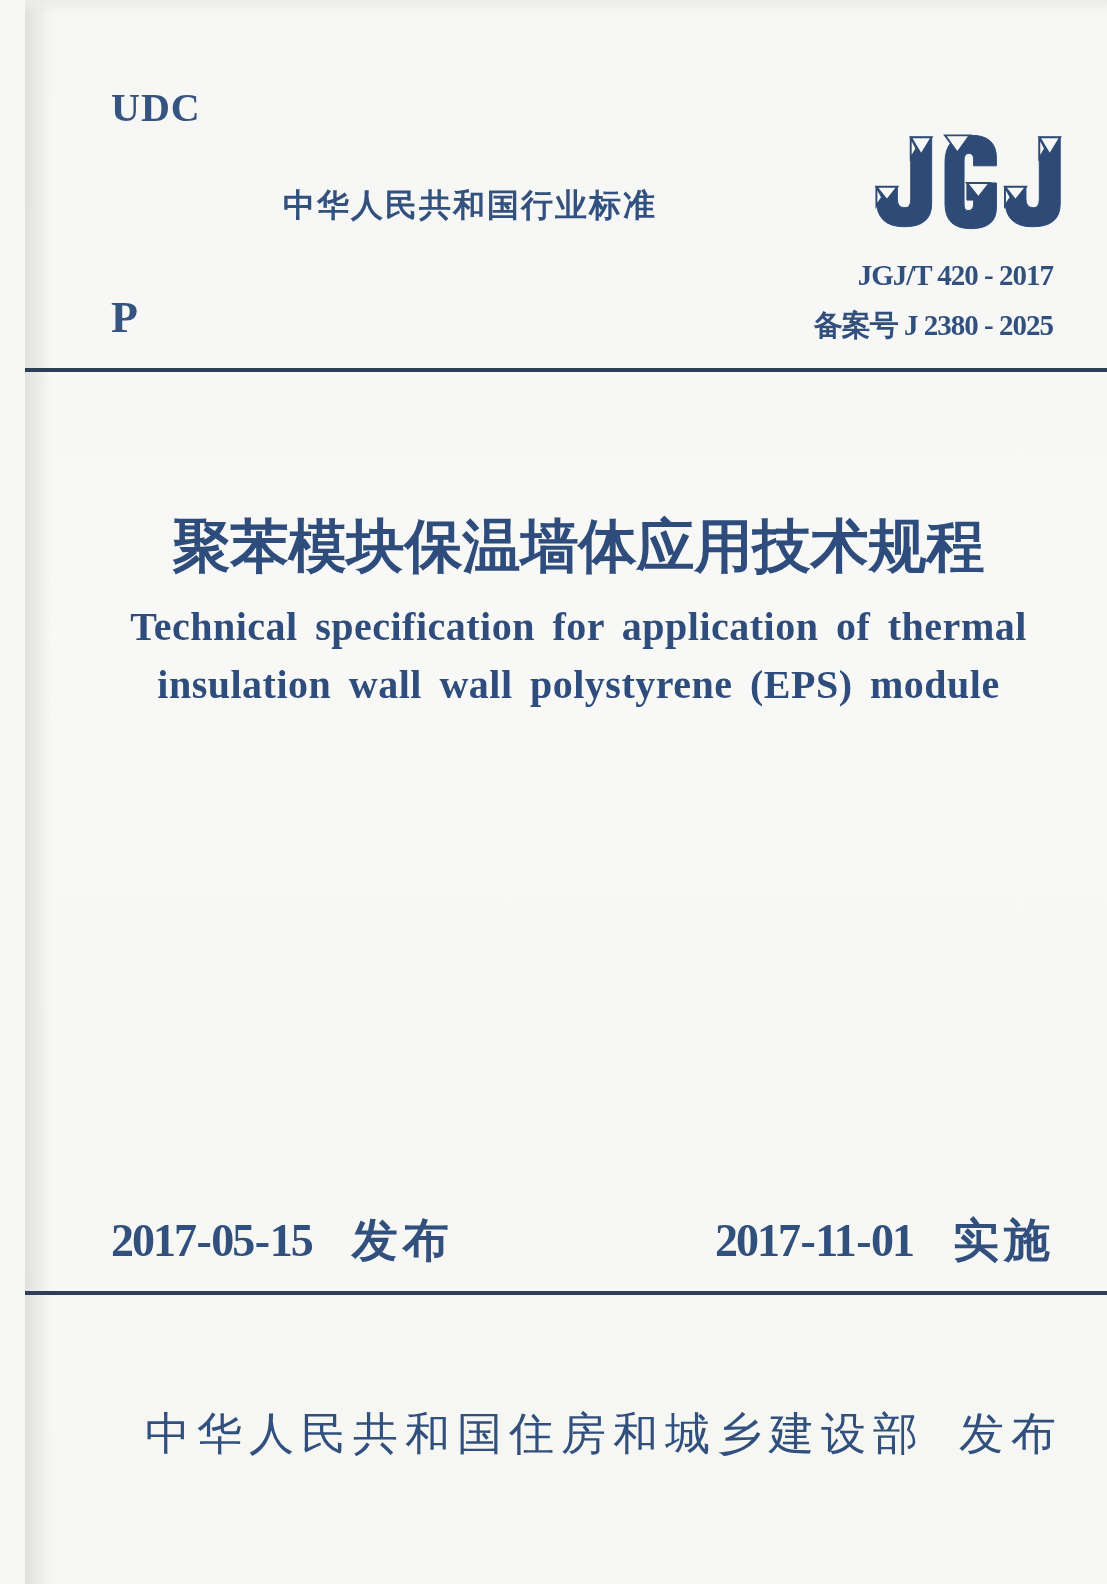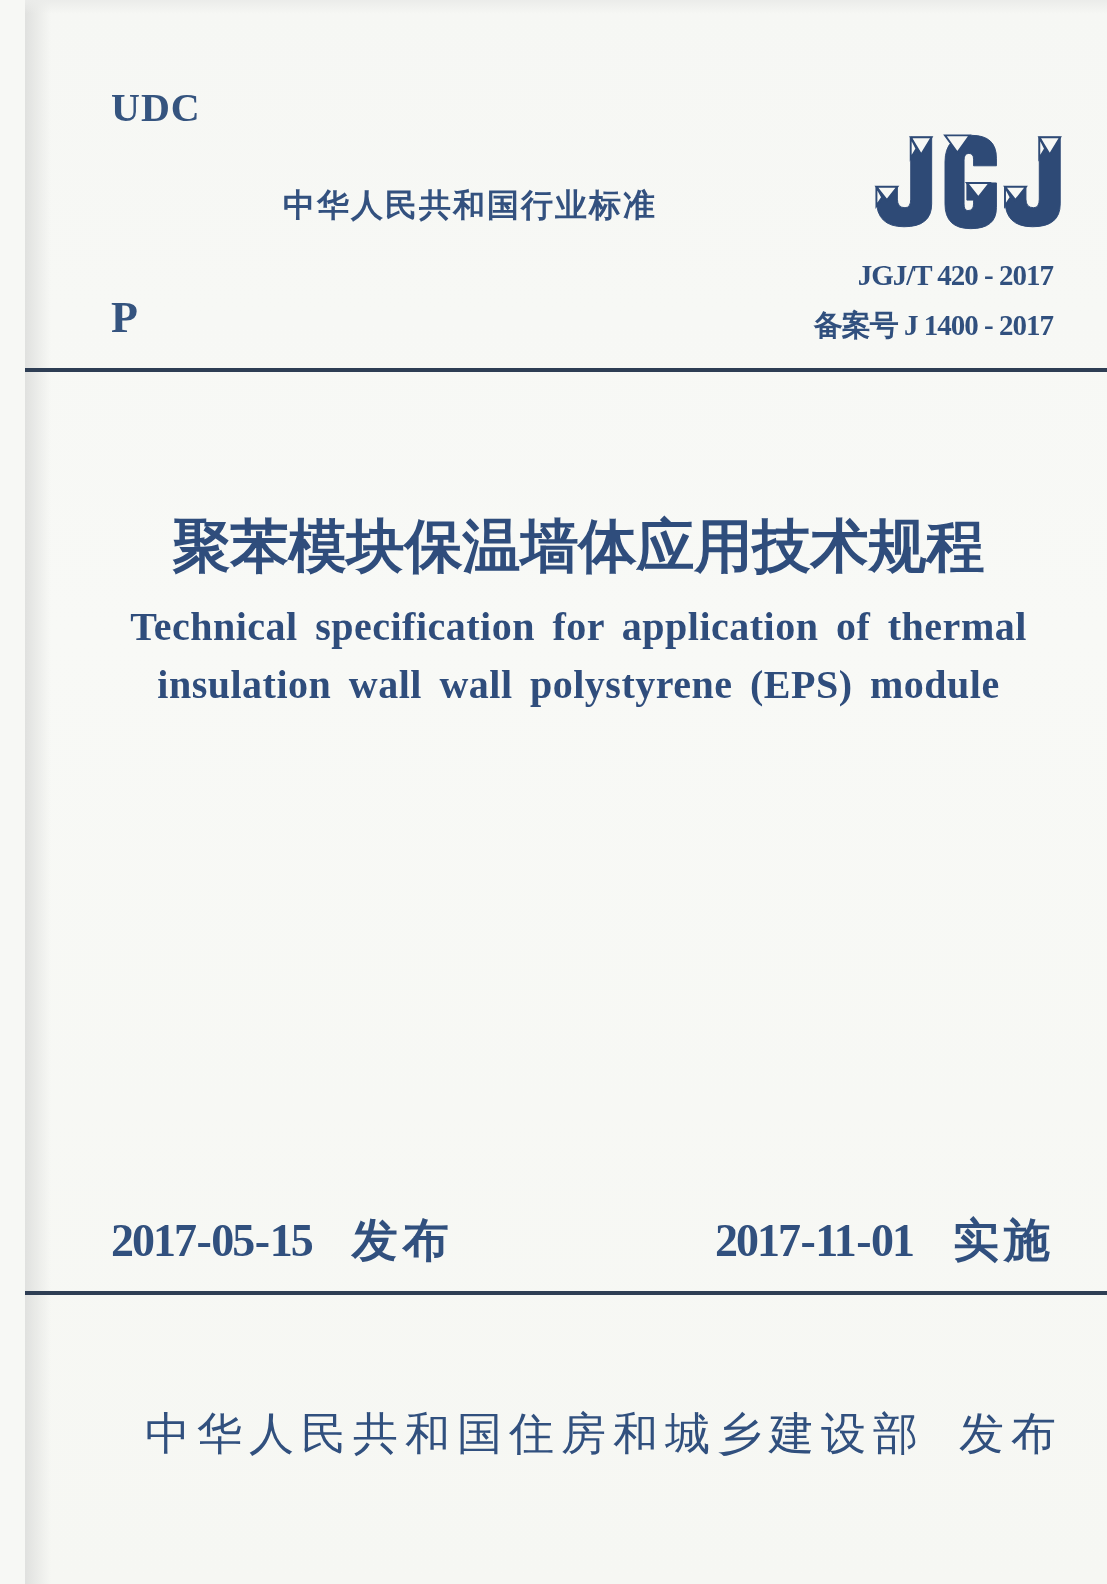--- a/index.html
+++ b/index.html
@@ -141,21 +141,21 @@
       <polygon points="183,8 189,20 183,30"></polygon>
       <polygon points="12,60 34,60 23,74"></polygon>
       <polygon points="12,60 18,71 12,80"></polygon>
       <polygon points="147,60 169,60 158,74"></polygon>
       <polygon points="147,60 153,71 147,80"></polygon>
     </g>
   </svg>
 
   <div class="std-block">
     <div>JGJ/T 420 - 2017</div>
-    <div>备案号 J 1400 - 2017</div>
+    <div>备案号 J 2380 - 2025</div>
   </div>
 
   <div class="p-class">P</div>
 
   <div class="rule rule-top"></div>
 
   <div class="title-cn">聚苯模块保温墙体应用技术规程</div>
 
   <div class="title-en">
     <div>Technical specification for application of thermal</div>

